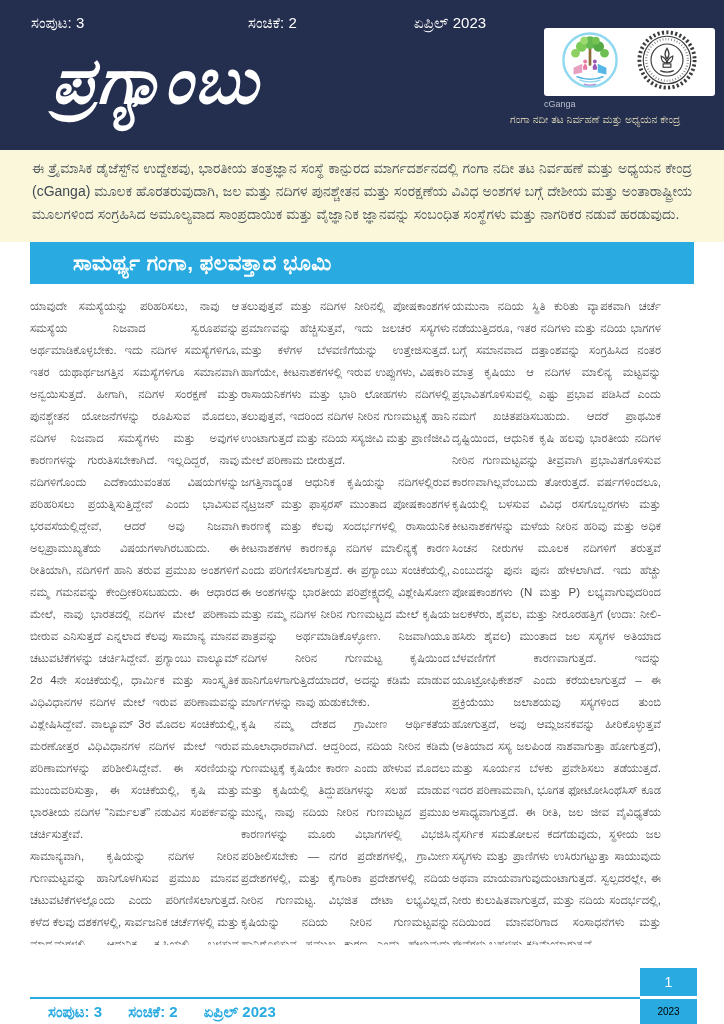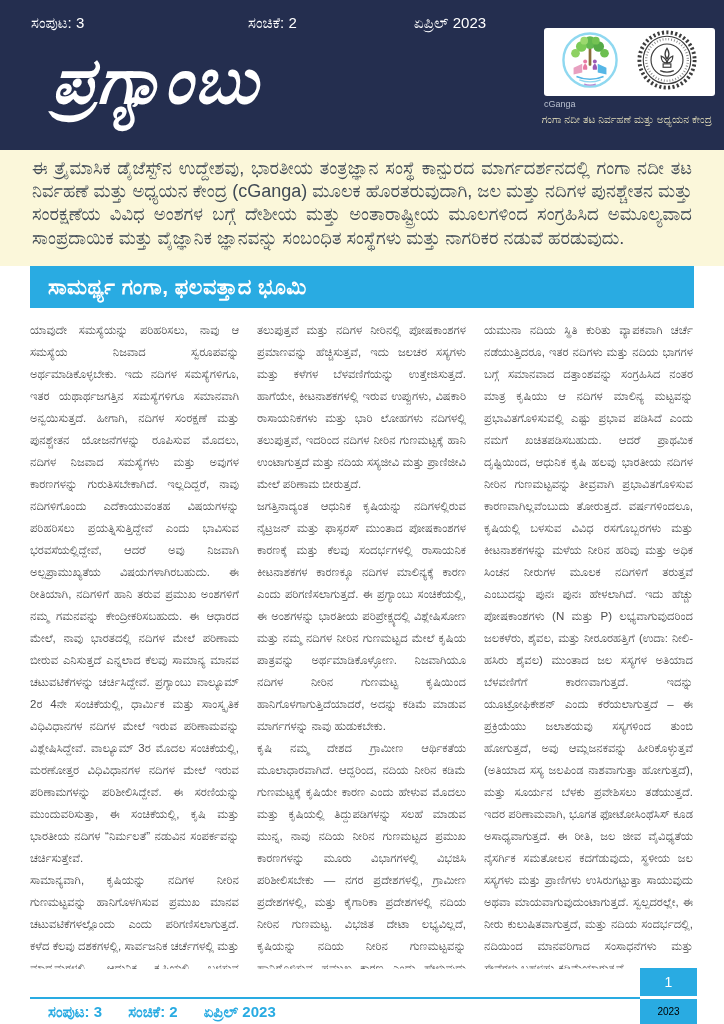--- a/index.html
+++ b/index.html
@@ -53,57 +53,57 @@
     top: 99px;
     right: 9px;
     width: 171px;
     text-align: left;
     font-size: 9px;
     color: #b9c0cf;
   }
   .header-tagline {
     position: absolute;
     top: 113px;
-    right: 12px;
+    right: 4px;
     width: 210px;
-    text-align: right;
+    text-align: left;
     font-size: 10.5px;
     color: #ded9b8;
   }
 
   
   .intro {
-    height: 116px;
+    height: 92px;
     background: #fbf7da;
     padding: 7px 32px 12px 32px;
-    font-size: 18px;
+    font-size: 14px;
     line-height: 23.2px;
     color: #404a55;
     text-align: justify;
   }
 
   
   .section-bar {
     margin: 0 30px;
     height: 42px;
     background: #29abe2;
     color: #ffffff;
     display: flex;
     align-items: center;
-    padding-left: 18px;
+    padding-left: 43px;
     font-size: 21px;
     font-weight: bold;
     letter-spacing: 0.5px;
   }
 
   
   .body-columns {
     margin: 11px 30px 0 30px;
     display: flex;
-    gap: 18px;
+    gap: 2px;
     height: 650px;
     overflow: hidden;
   }
   .col {
     width: 209px;
     font-size: 11.5px;
     line-height: 22px;
     color: #4c4c4c;
     text-align: justify;
   }

